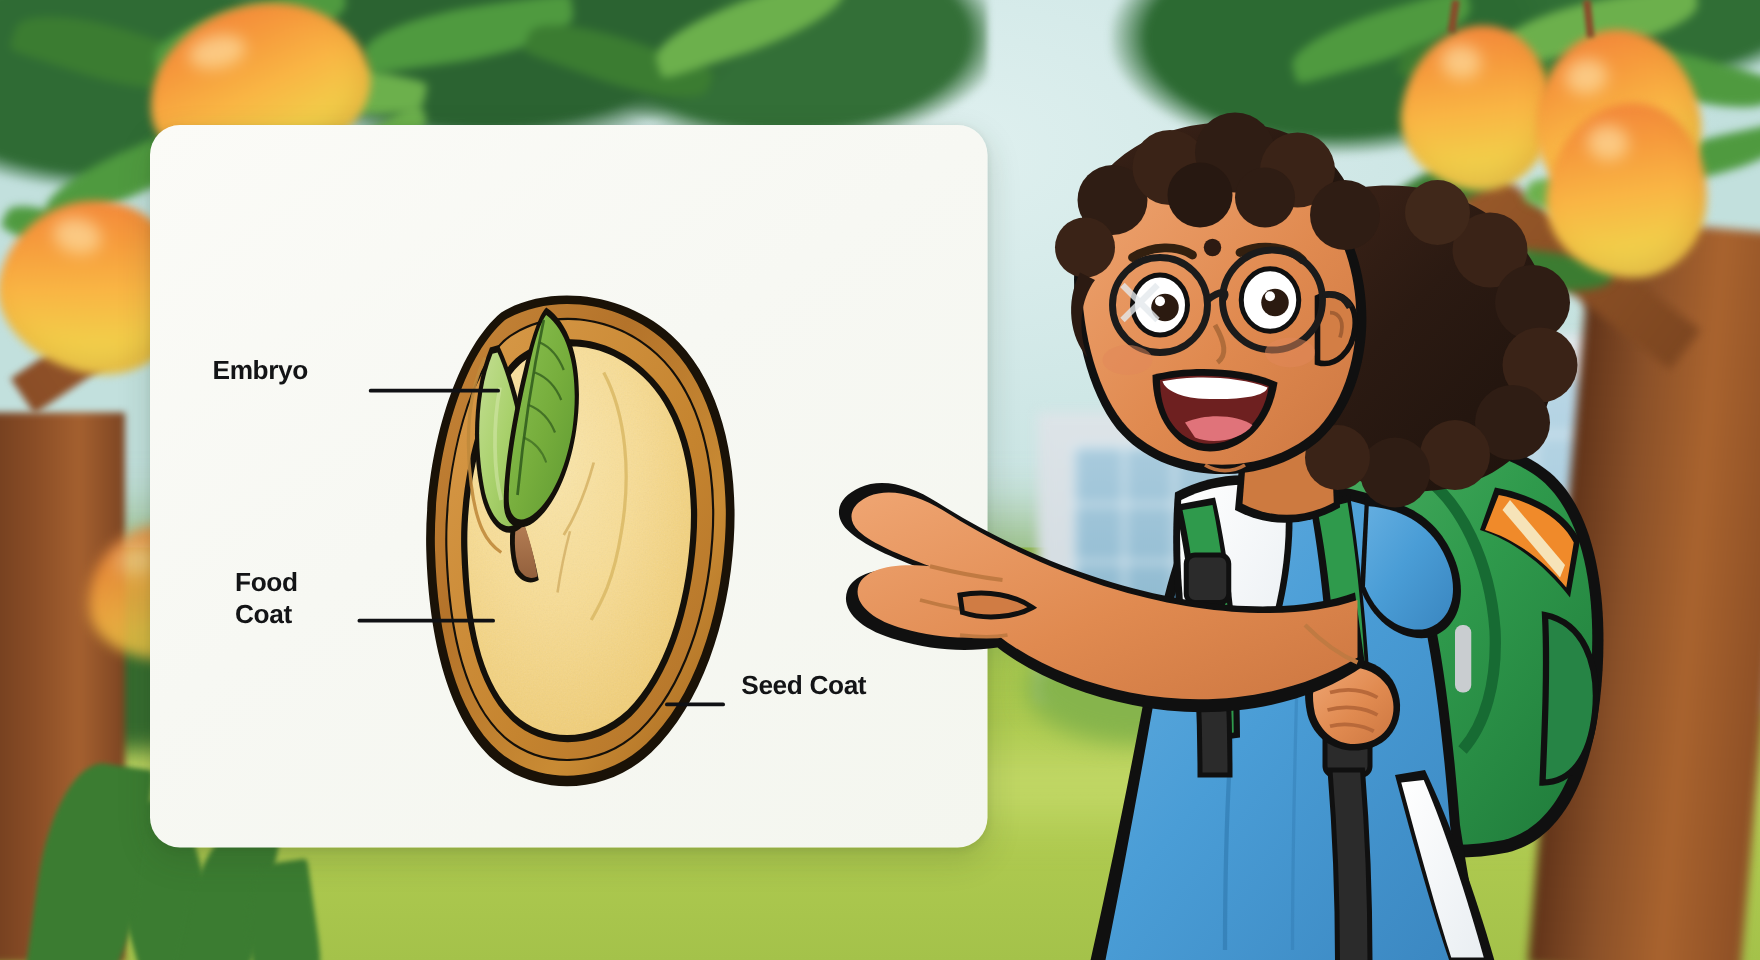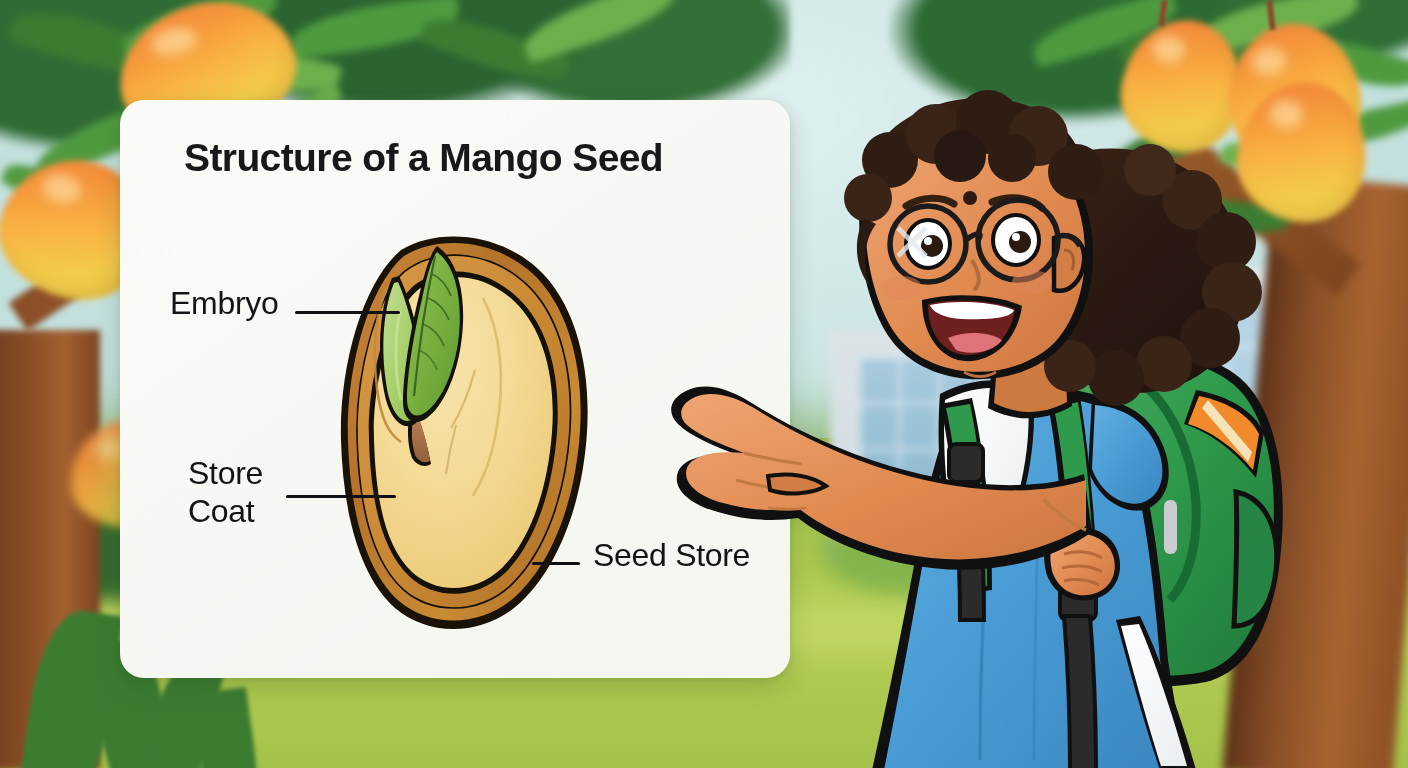--- a/index.html
+++ b/index.html
@@ -147,21 +147,21 @@
     border-radius:24px;
     box-shadow:0 10px 26px rgba(40,60,30,.18), 0 2px 6px rgba(40,60,30,.10);
   }
   #card-title {
     position:absolute; left:64px; top:36px;
     font-size:39px; font-weight:bold; color:#17181a;
     letter-spacing:-.6px; white-space:nowrap;
   }
 
   .diag-label {
-    position:absolute; font-size:32px; font-weight:normal; color:#131416;
+    position:absolute; font-size:21px; font-weight:bold; color:#131416;
     letter-spacing:-.3px; line-height:1.18; white-space:pre-line;
   }
   #label-embryo { left:50px; top:185px; }
   #label-food   { left:68px; top:355px; }
   #label-seedcoat { left:473px; top:437px; white-space:nowrap; }
 
   .leader {
     position:absolute; height:3px; background:#101114; border-radius:2px;
   }
   #leader-embryo { left:175px; top:211px; width:105px; }
@@ -257,21 +257,20 @@
       <div class="shine"></div>
     </div>
   <div class="mango" style="left:1238px;top:82px;width:128px;height:140px;transform:rotate(6deg);">
       <div class="shine"></div>
     </div>
   <div class="twig" style="left:1160px;top:0px;width:6px;height:26px;transform:rotate(8deg);"></div>
   <div class="twig" style="left:1268px;top:0px;width:6px;height:30px;transform:rotate(-6deg);"></div>
 
   <div id="card">
 
-    <div id="card-title">Structure of a Mango Seed</div>
 
     <div id="seed-wrap">
       <svg width="300" height="430" viewBox="0 0 300 430" xmlns="http://www.w3.org/2000/svg">
         <defs>
           <linearGradient id="coatG" x1="0" y1="0" x2="1" y2="1">
             <stop offset="0%" stop-color="#c8873a"></stop>
             <stop offset="35%" stop-color="#b4732a"></stop>
             <stop offset="70%" stop-color="#c98b34"></stop>
             <stop offset="100%" stop-color="#a5661f"></stop>
           </linearGradient>
@@ -397,23 +396,23 @@
         <path d="M 85 90 C 79 120 80 158 86 180" fill="none" stroke="#d5e8ab" stroke-width="3" opacity=".55"></path>
       </svg>
     </div>
 
     <div class="leader" id="leader-embryo"></div>
     <div class="leader" id="leader-food"></div>
     <div class="leader" id="leader-seedcoat"></div>
 
     <div class="diag-label" id="label-embryo">Embryo</div>
 
-    <div class="diag-label" id="label-food"><span>Store</span><br><span>Coat</span></div>
-
-    <div class="diag-label" id="label-seedcoat">Seed Store</div>
+    <div class="diag-label" id="label-food"><span>Food</span><br><span>Coat</span></div>
+
+    <div class="diag-label" id="label-seedcoat">Seed Coat</div>
   </div>
 
   <div id="girl">
     <svg width="700" height="710" viewBox="0 0 700 710" xmlns="http://www.w3.org/2000/svg">
       <defs>
         <linearGradient id="skinG" x1="0" y1="0" x2="1" y2="1">
           <stop offset="0%" stop-color="#efa572"></stop>
           <stop offset="55%" stop-color="#e08a50"></stop>
           <stop offset="100%" stop-color="#cd7741"></stop>
         </linearGradient>

